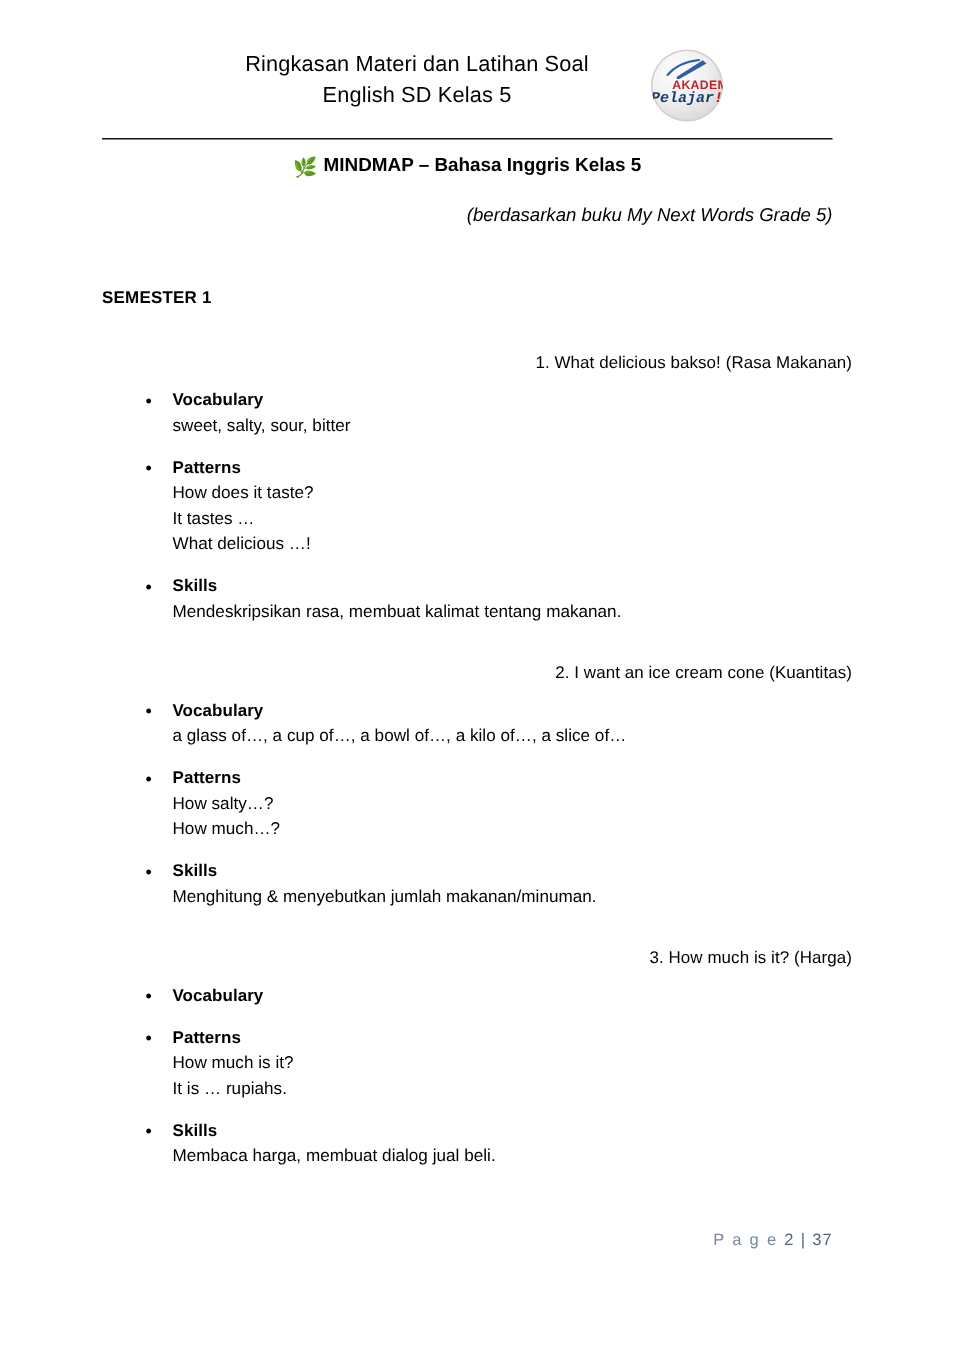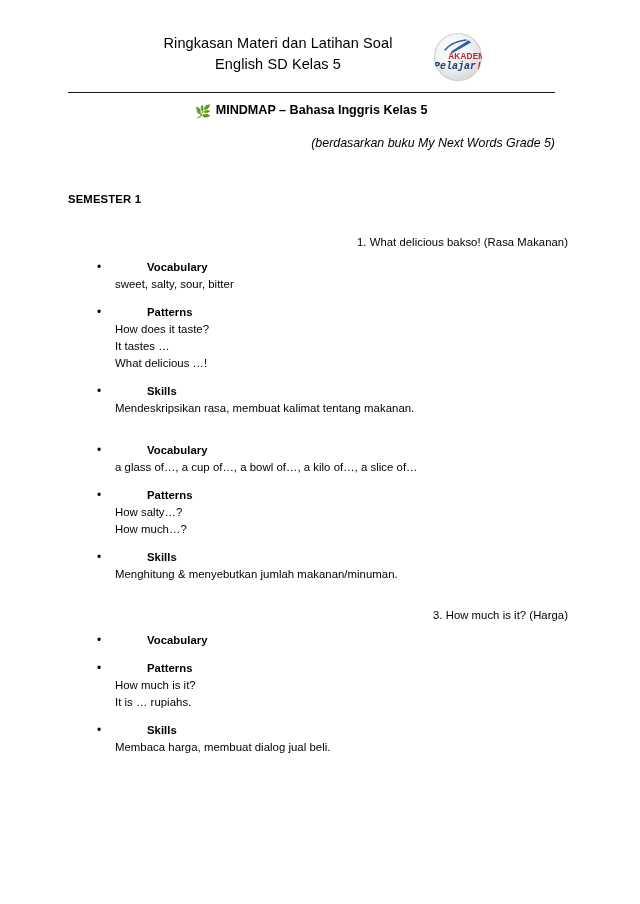--- a/index.html
+++ b/index.html
@@ -172,21 +172,20 @@
     top: 0;
     font-size: 12px;
     line-height: 17px;
     color: #000;
   }
   .group-label {
     font-size: 11.3px;
     font-weight: 700;
     line-height: 17px;
     letter-spacing: 0.05px;
-    margin-left: 32px;
   }
   .group-line {
     font-size: 11.4px;
     font-weight: 400;
     line-height: 17px;
     letter-spacing: 0.02px;
   }
 
   
   .doc-footer {
@@ -249,20 +248,21 @@
             <div class="group-line">It tastes …</div>
             <div class="group-line">What delicious …!</div>
           </div>
           <div class="group">
             <span class="group-bullet">•</span>
             <div class="group-label">Skills</div>
             <div class="group-line">Mendeskripsikan rasa, membuat kalimat tentang makanan.</div>
           </div>
         </div>
         <div class="topic">
+          <div class="topic-heading">2. I want an ice cream cone (Kuantitas)</div>
           <div class="group">
             <span class="group-bullet">•</span>
             <div class="group-label">Vocabulary</div>
             <div class="group-line">a glass of…, a cup of…, a bowl of…, a kilo of…, a slice of…</div>
           </div>
           <div class="group">
             <span class="group-bullet">•</span>
             <div class="group-label">Patterns</div>
             <div class="group-line">How salty…?</div>
             <div class="group-line">How much…?</div>
@@ -287,14 +287,20 @@
           </div>
           <div class="group">
             <span class="group-bullet">•</span>
             <div class="group-label">Skills</div>
             <div class="group-line">Membaca harga, membuat dialog jual beli.</div>
           </div>
         </div>
       </div>
   </div>
 
+  <div class="doc-footer">
+    <span>P a g e</span>
+    <span class="pg-num">2</span>
+    <span class="pg-num">|</span>
+    <span class="pg-num">37</span>
+  </div>
 
 </div>
 
 </body></html>

